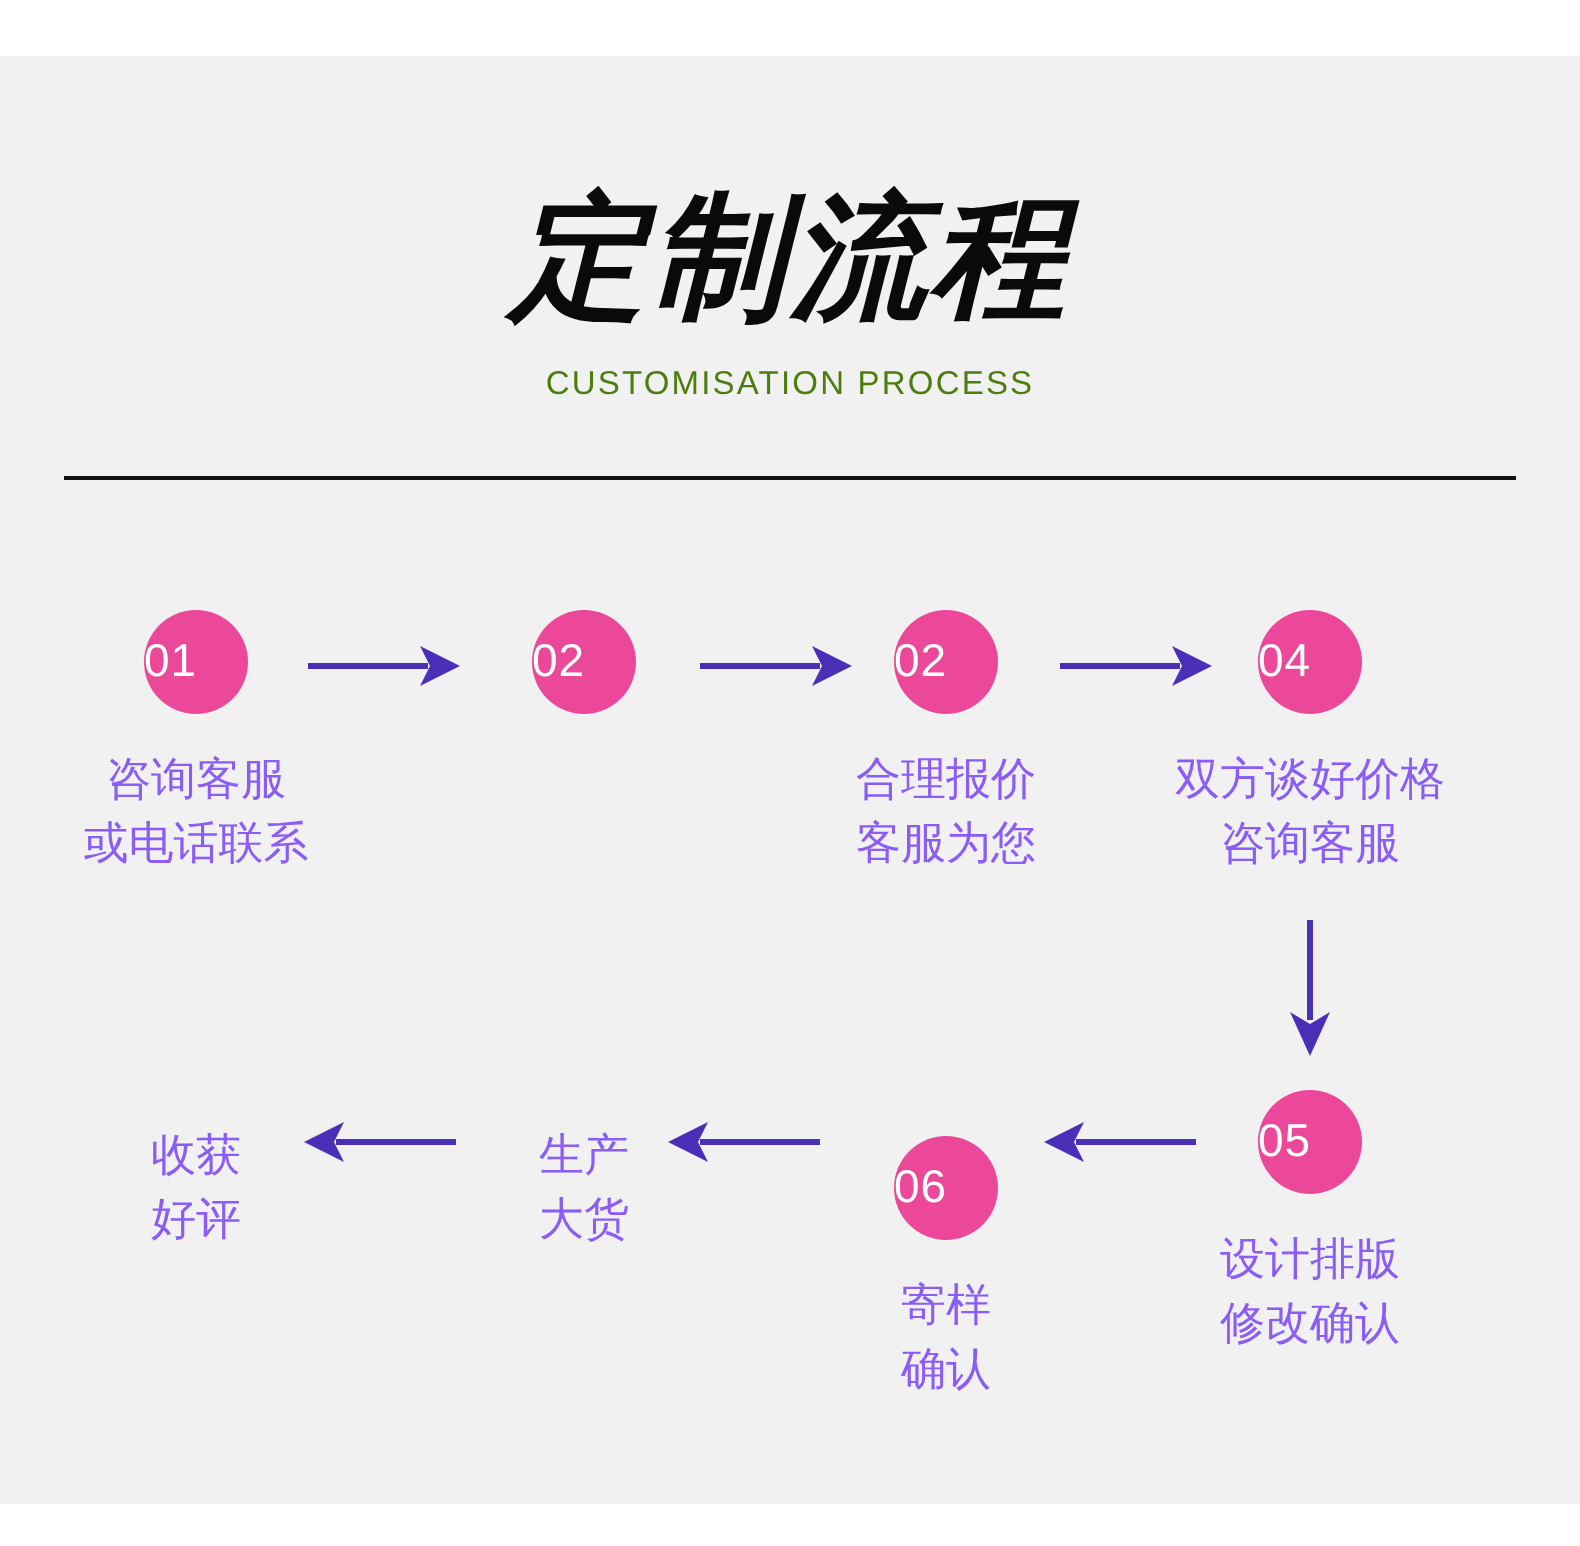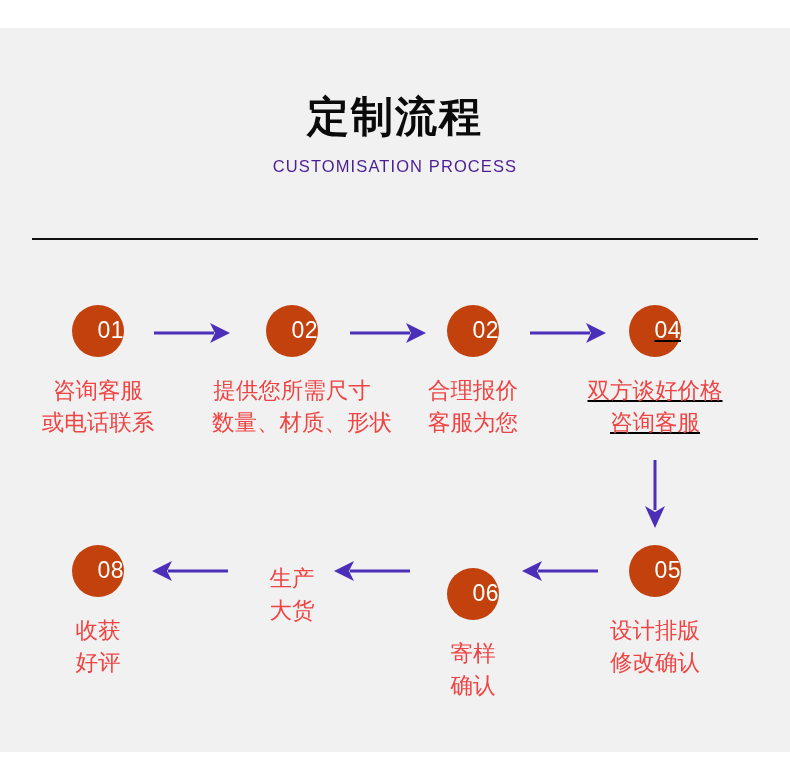--- a/index.html
+++ b/index.html
@@ -35,34 +35,35 @@
   
   .header {
     position: absolute;
     left: 0;
     top: 96px;
     width: 790px;
     text-align: center;
   }
   .title {
     font-family: "DejaVu Sans", "Liberation Sans", sans-serif;
-    font-size: 42px;
+    font-size: 68px;
     font-weight: 700;
     line-height: 1.0;
     letter-spacing: 2px;
     color: #0a0a0a;
     margin: 0;
     padding: 0;
+    font-style: italic;
   }
   .subtitle {
     font-family: "Liberation Sans", "DejaVu Sans", sans-serif;
     font-size: 16.5px;
     font-weight: 400;
     letter-spacing: 1.1px;
-    color: #4c1d95;
+    color: #4d7c0f;
     margin: 0;
     padding-top: 19px;
   }
 
   .divider {
     position: absolute;
     left: 32px;
     top: 238px;
     width: 726px;
     height: 2px;
@@ -72,39 +73,39 @@
   
   .step {
     position: absolute;
     width: 160px;
     text-align: center;
   }
   .circle {
     width: 52px;
     height: 52px;
     border-radius: 50%;
-    background: #c2410c;
+    background: #ec4899;
     margin: 0 auto;
     display: flex;
     align-items: center;
-    justify-content: flex-end;
+    justify-content: flex-start;
   }
   .circle-num {
     font-family: "Liberation Sans", "DejaVu Sans", sans-serif;
     color: #ffffff;
     font-size: 23px;
     font-weight: 400;
     letter-spacing: 0.5px;
     line-height: 1;
     position: relative;
     top: -1px;
   }
   .step-label {
     font-family: "DejaVu Sans", "Liberation Sans", sans-serif;
-    color: #ef4444;
+    color: #8b5cf6;
     font-size: 22.5px;
     font-weight: 400;
     line-height: 1.42;
     margin-top: 18px;
     white-space: nowrap;
   }
   .step-label .ln { display: block; }
 
   
   .arrow {
@@ -143,24 +144,20 @@
     <svg width="80" height="26" viewBox="0 0 80 26" aria-hidden="true">
       <path d="M2 13 H62" stroke="#4b2fb8" stroke-width="3" fill="none"></path>
       <path d="M78 13 L58 3 L63 13 L58 23 Z" fill="#4b2fb8"></path>
     </svg>
   </div>
 
   <div class="step" style="left:212px; top:305px;">
     <div class="circle">
       <span class="circle-num">02</span>
     </div>
-    <div class="step-label">
-      <span class="ln">提供您所需尺寸</span>
-      <span class="ln">数量、材质、形状</span>
-    </div>
   </div>
 
   <div class="arrow" style="left:348px; top:320px;">
     <svg width="80" height="26" viewBox="0 0 80 26" aria-hidden="true">
       <path d="M2 13 H62" stroke="#4b2fb8" stroke-width="3" fill="none"></path>
       <path d="M78 13 L58 3 L63 13 L58 23 Z" fill="#4b2fb8"></path>
     </svg>
   </div>
 
   <div class="step" style="left:393px; top:305px;">
@@ -173,41 +170,38 @@
     </div>
   </div>
 
   <div class="arrow" style="left:528px; top:320px;">
     <svg width="80" height="26" viewBox="0 0 80 26" aria-hidden="true">
       <path d="M2 13 H62" stroke="#4b2fb8" stroke-width="3" fill="none"></path>
       <path d="M78 13 L58 3 L63 13 L58 23 Z" fill="#4b2fb8"></path>
     </svg>
   </div>
 
-  <div class="step" style="left:575px; top:305px;text-decoration:underline;">
+  <div class="step" style="left:575px; top:305px;">
     <div class="circle">
       <span class="circle-num">04</span>
     </div>
     <div class="step-label">
       <span class="ln">双方谈好价格</span>
       <span class="ln">咨询客服</span>
     </div>
   </div>
 
   <div class="arrow-v" style="left:642px; top:458px;">
     <svg width="26" height="72" viewBox="0 0 26 72" aria-hidden="true">
       <path d="M13 2 V52" stroke="#4b2fb8" stroke-width="3" fill="none"></path>
       <path d="M13 70 L3 48 L13 54 L23 48 Z" fill="#4b2fb8"></path>
     </svg>
   </div>
 
   <div class="step" style="left:18px; top:545px;">
-    <div class="circle">
-      <span class="circle-num">08</span>
-    </div>
     <div class="step-label">
       <span class="ln">收获</span>
       <span class="ln">好评</span>
     </div>
   </div>
 
   <div class="arrow" style="left:150px; top:558px;">
     <svg width="80" height="26" viewBox="0 0 80 26" aria-hidden="true">
       <path d="M78 13 H18" stroke="#4b2fb8" stroke-width="3" fill="none"></path>
       <path d="M2 13 L22 3 L17 13 L22 23 Z" fill="#4b2fb8"></path>

